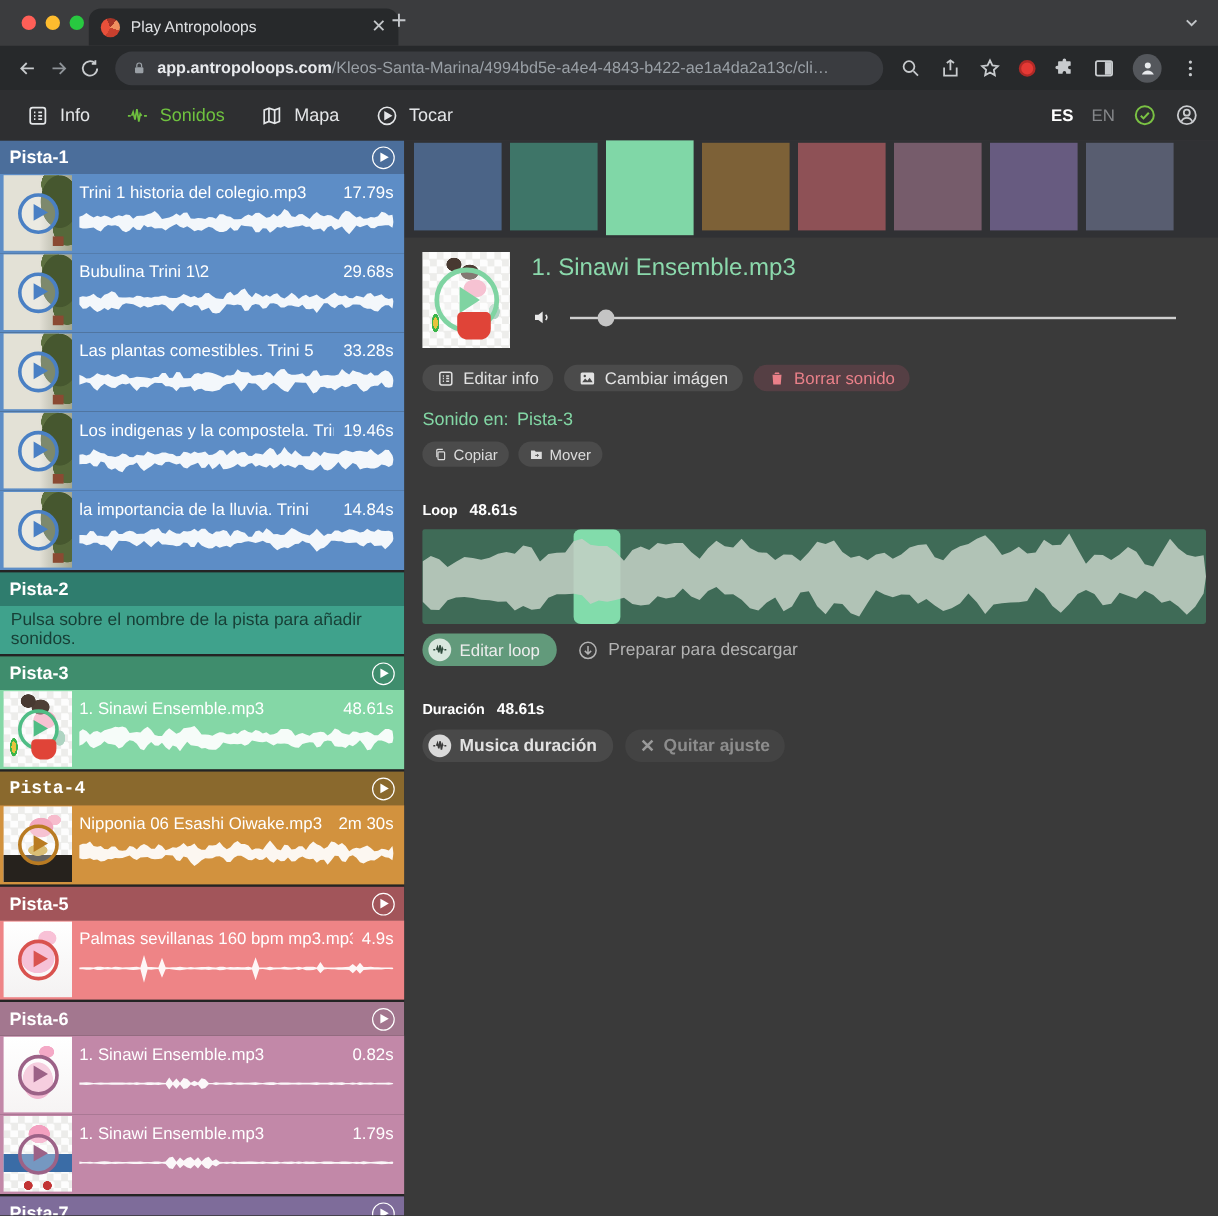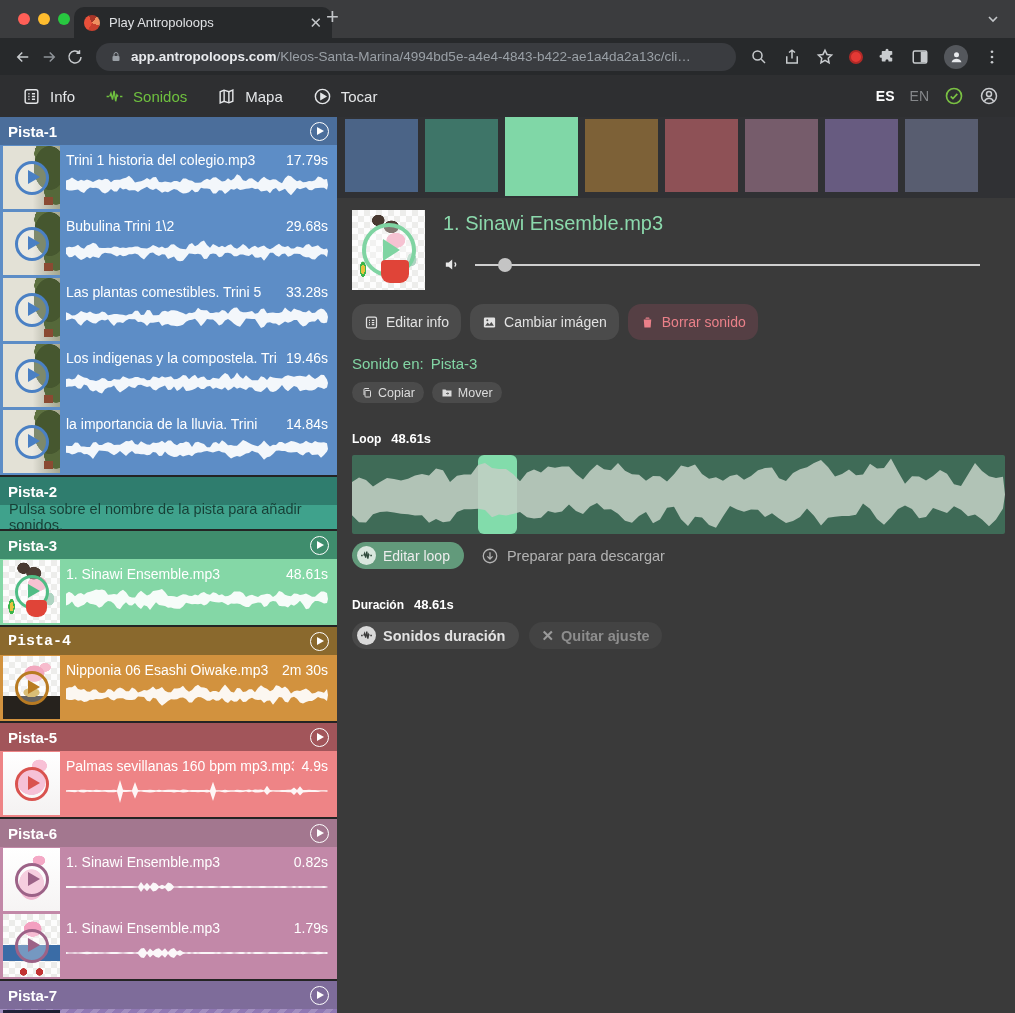--- a/index.html
+++ b/index.html
@@ -65,21 +65,21 @@
   
   .content{display:flex;height:896px;}
   aside{width:337px;background:#2b2b2b;overflow:hidden;flex:none;}
   .track-header{height:28px;display:flex;align-items:center;padding:0 8px;color:#fff;
                 font-weight:700;font-size:15px;}
   .tplay{width:19px;height:19px;border:1.5px solid #fff;border-radius:50%;margin-left:auto;
          position:relative;box-sizing:border-box;}
   .tplay::after{content:"";position:absolute;left:6px;top:4px;border-left:7px solid #fff;
         border-top:4px solid transparent;border-bottom:4px solid transparent;}
   .gapline{height:2px;background:#242424;}
-  .hintrow{height:24px;display:flex;align-items:center;padding:0 9px;font-size:14.5px;color:#173f36;}
+  .hintrow{height:40px;display:flex;align-items:center;padding:0 9px;font-size:14.5px;color:#173f36;}
   .clip{height:66px;position:relative;}
   .clip.striped{background-image:repeating-linear-gradient(135deg,rgba(255,255,255,.17) 0 5px,rgba(255,255,255,0) 5px 11px);}
   .cthumb{position:absolute;left:3px;top:1px;width:57px;height:63px;overflow:hidden;}
   .cmain{margin-left:66px;padding:7px 9px 0 0;}
   .crow{display:flex;font-size:14px;color:#fff;}
   .ctitle{flex:1;white-space:nowrap;overflow:hidden;}
   .cdur{margin-left:8px;}
   .cwave{margin-top:4px;}
   .pov{position:absolute;left:50%;top:50%;width:34px;height:34px;transform:translate(-50%,-50%);
        border:3px solid var(--ac);border-radius:50%;background:rgba(255,255,255,.3);box-sizing:border-box;}
@@ -135,21 +135,21 @@
   .sound-head{display:flex;gap:18px;}
   .sound-thumb{width:73px;height:80px;position:relative;flex:none;overflow:hidden;}
   .sound-right{flex:1;padding-top:2px;min-width:0;}
   .sound-title{color:#8bd9ac;font-size:20px;}
   .volrow{display:flex;align-items:center;margin-top:21px;gap:15px;}
   .spk{width:17px;height:17px;color:#e8e8e8;flex:none;}
   .slider{position:relative;width:505px;height:14px;}
   .slider::before{content:"";position:absolute;left:0;right:0;top:6px;height:2px;background:#cfcfcf;}
   .sthumb{position:absolute;top:0;width:14px;height:14px;border-radius:50%;background:#c4c4c4;}
   .actrow{display:flex;gap:9px;margin-top:14px;}
-  .btn{height:36px;border-radius:13px;background:#4b4b4b;color:#e2e2e2;display:flex;
+  .btn{height:22px;border-radius:13px;background:#4b4b4b;color:#e2e2e2;display:flex;
        align-items:center;gap:7px;padding:0 12px;font-size:14px;white-space:nowrap;}
   .btn .bic{width:15px;height:15px;flex:none;}
   .btn.danger{background:#553f44;color:#ea8089;}
   .locline{margin-top:15px;font-size:15px;color:#82d6a4;}
   .locline .val{margin-left:7px;}
   .pillrow{margin-top:10px;display:flex;gap:8px;}
   .pill{height:21px;border-radius:11px;background:#4b4b4b;color:#dcdcdc;font-size:12.5px;
         display:flex;align-items:center;gap:5px;padding:0 9px;}
   .pill .bic{width:12px;height:12px;}
   .secthead{margin-top:28px;display:flex;align-items:baseline;gap:10px;color:#fff;}
@@ -596,21 +596,21 @@
         <span class="sec">48.61s</span>
       </div>
 
       <div class="durrow">
         <div class="btn adj">
           <span class="iconcirc graybg">
               <svg viewBox="0 0 24 24" fill="none" stroke="currentColor" stroke-width="2.4">
                 <path d="M2 12h3M19 12h3M7 12l1.5-4 2 8 2-11 2 13 1.5-8 1 2"></path>
               </svg>
             </span>
-          <span>Sonidos duración</span>
+          <span>Musica duración</span>
         </div>
         <div class="btn disabled">
           <span class="x">✕</span>
           <span>Quitar ajuste</span>
         </div>
       </div>
     </div>
   </main>
 </div>
 

